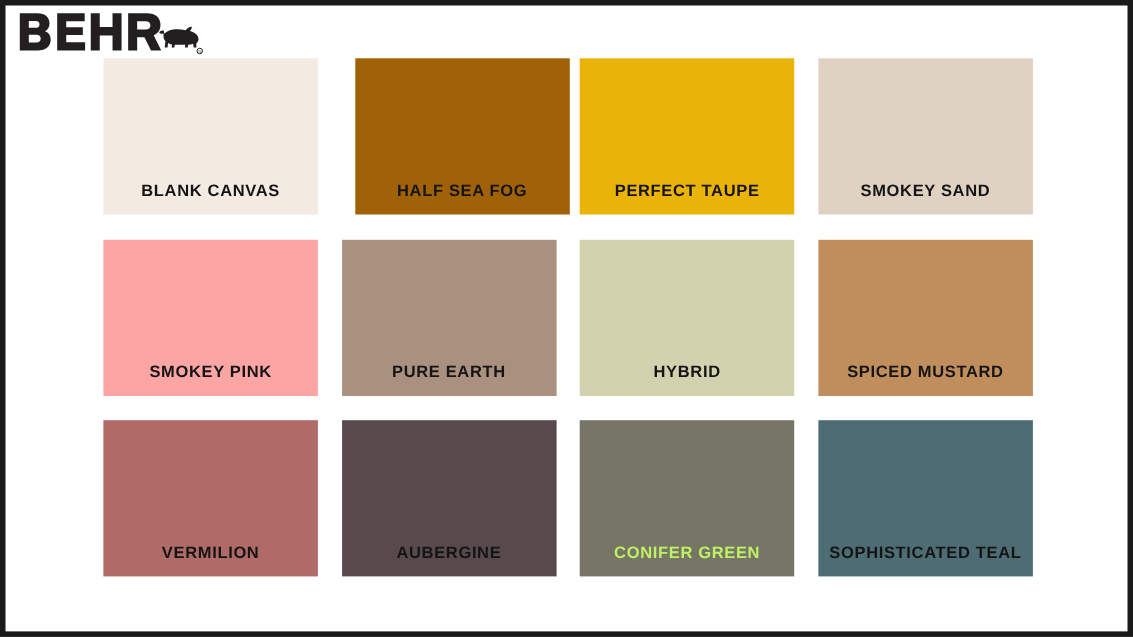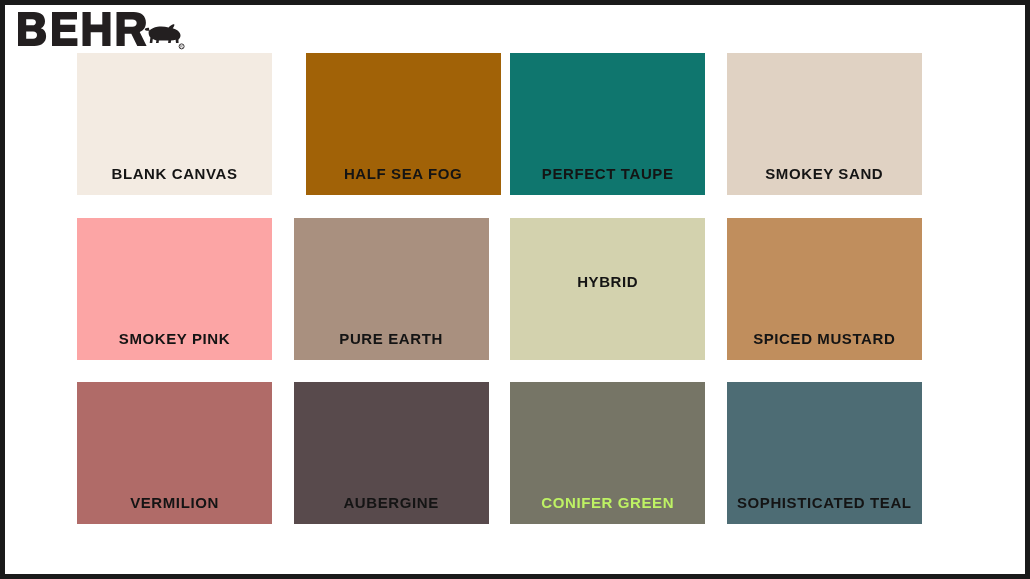--- a/index.html
+++ b/index.html
@@ -35,21 +35,21 @@
     left: 16px;
     top: 8px;
     width: 170px;
     height: 44px;
   }
   #brand-logo svg { display: block; }
 
   
   #swatch-grid {
     position: absolute;
-    left: 77px;
+    left: 94px;
     top: 53px;
     width: 845px;
     height: 471px;
     display: grid;
     grid-template-columns: repeat(4, 195px);
     grid-template-rows: repeat(3, 142px);
     column-gap: 21.6px;
     row-gap: 22.5px;
   }
 
@@ -137,37 +137,37 @@
   <div id="swatch-grid">
 
     <div class="swatch" style="background-color: rgb(243, 235, 226);">
       <span class="swatch-label" style="color: rgb(20, 20, 20);">BLANK CANVAS</span>
     </div>
 
     <div class="swatch" style="background-color: #a16207; margin-left: 12px;">
       <span class="swatch-label" style="color: rgb(20, 20, 20);">HALF SEA FOG</span>
     </div>
 
-    <div class="swatch" style="background-color: #0f766e;">
+    <div class="swatch" style="background-color: #eab308;">
       <span class="swatch-label" style="color: rgb(20, 20, 20);">PERFECT TAUPE</span>
     </div>
 
     <div class="swatch" style="background-color: rgb(224, 210, 195);">
       <span class="swatch-label" style="color: rgb(20, 20, 20);">SMOKEY SAND</span>
     </div>
 
     <div class="swatch" style="background-color: #fca5a5;">
       <span class="swatch-label" style="color: rgb(20, 20, 20);">SMOKEY PINK</span>
     </div>
 
     <div class="swatch" style="background-color: rgb(169, 144, 127);">
       <span class="swatch-label" style="color: rgb(20, 20, 20);">PURE EARTH</span>
     </div>
 
-    <div class="swatch" style="background-color: rgb(211, 210, 174); align-items: center;">
+    <div class="swatch" style="background-color: rgb(211, 210, 174);">
       <span class="swatch-label" style="color: rgb(20, 20, 20);">HYBRID</span>
     </div>
 
     <div class="swatch" style="background-color: rgb(192, 142, 93);">
       <span class="swatch-label" style="color: rgb(20, 20, 20);">SPICED MUSTARD</span>
     </div>
 
     <div class="swatch" style="background-color: rgb(176, 107, 104);">
       <span class="swatch-label" style="color: rgb(20, 20, 20);">VERMILION</span>
     </div>

